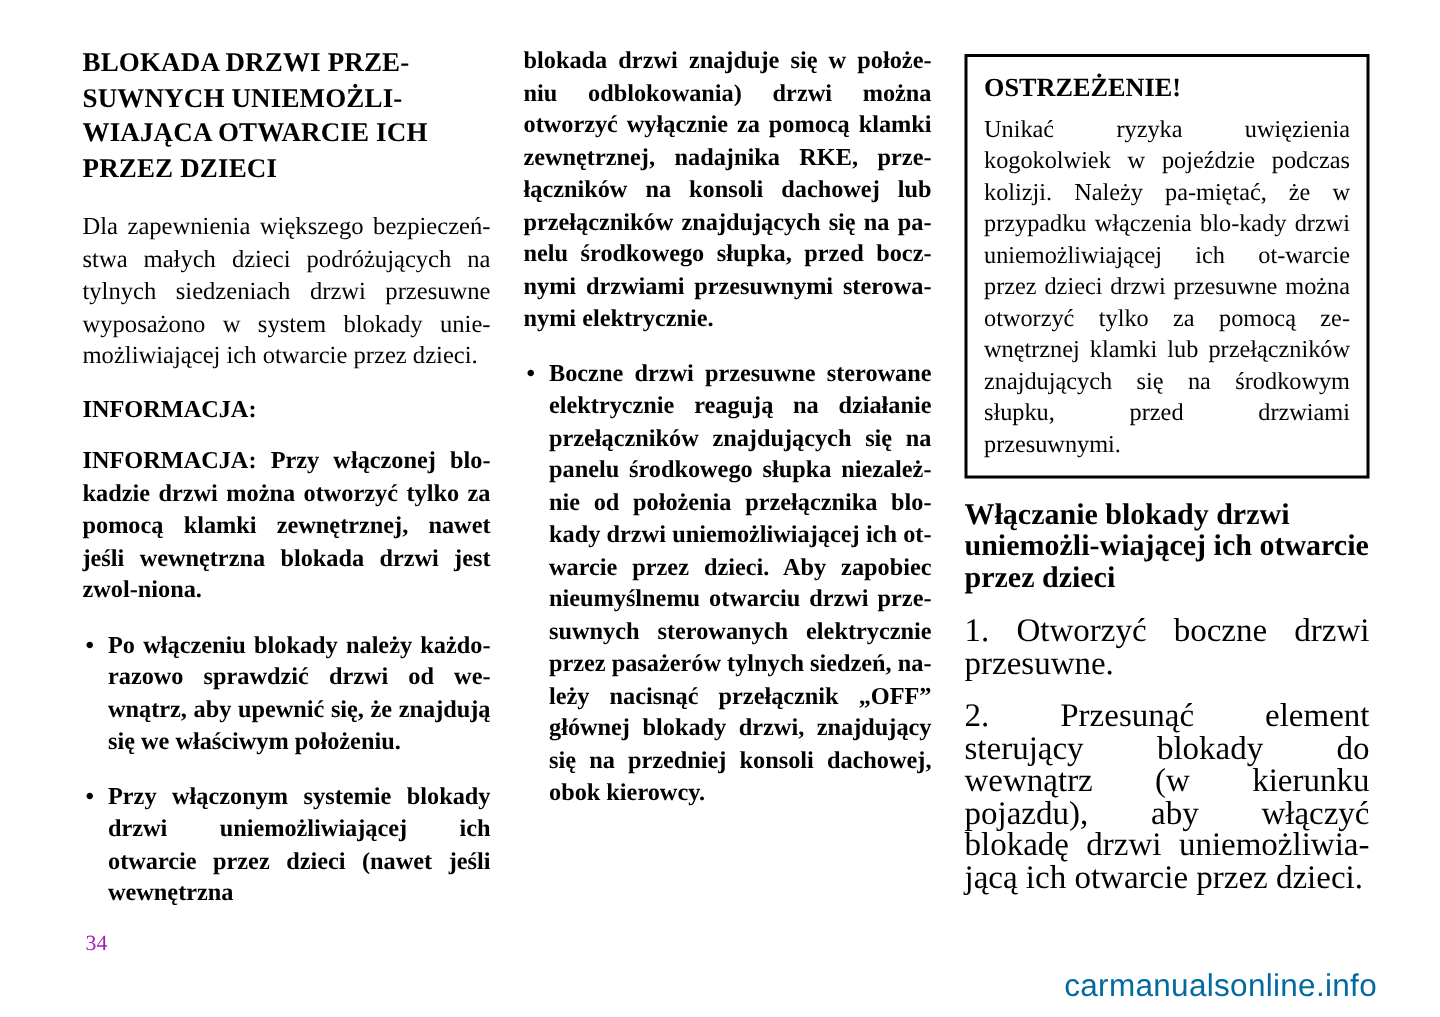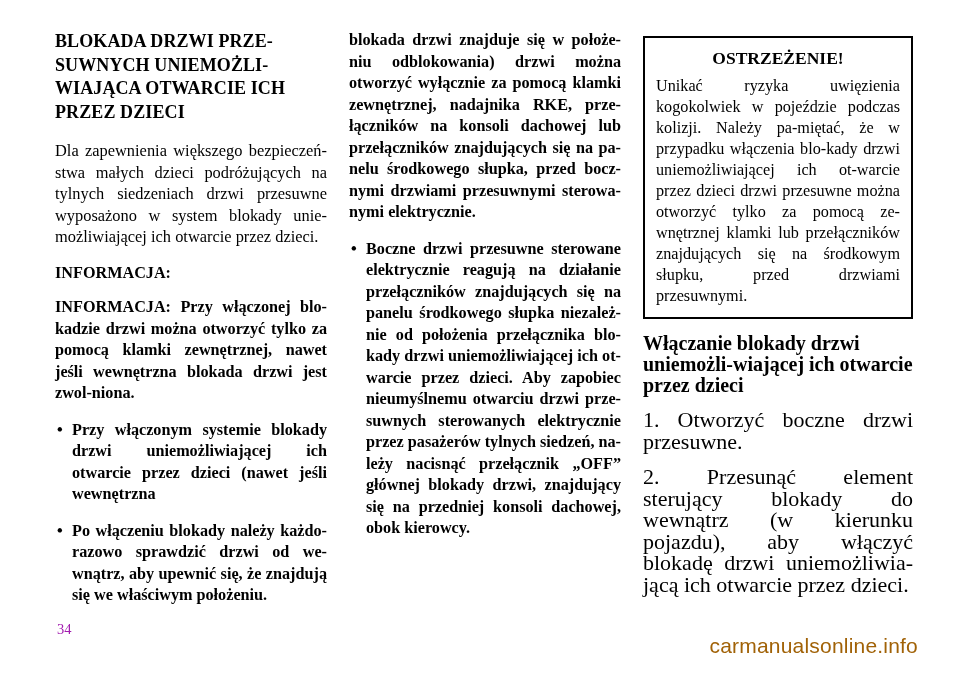--- a/index.html
+++ b/index.html
@@ -89,21 +89,20 @@
     border: 2px solid #000000;
     padding: 9px 11px 10px 11px;
     margin: 6px 0 14px 0;
     box-sizing: border-box;
   }
   .warn-title {
     font-weight: bold;
     font-size: 17.5px;
     line-height: 22px;
     margin: 0 0 7px 0;
-    text-align: center;
   }
   .warn-body {
     font-size: 16.2px;
     line-height: 21px;
     margin: 0;
     text-align: justify;
   }
 
   h2.subhead {
     font-weight: bold;
@@ -131,43 +130,43 @@
     position: absolute;
     left: 57px;
     top: 620px;
     font-size: 14.5px;
     line-height: 18px;
     color: #a21caf;
   }
   .watermark {
     position: absolute;
     right: 42px;
-    bottom: 20px;
+    bottom: 8px;
     font-family: "Liberation Sans", "DejaVu Sans", sans-serif;
     font-size: 21px;
-    color: #a16207;
+    color: #0369a1;
     letter-spacing: 0.2px;
     text-align: center;
   }
 </style>
 </head>
 <body>
 
 <div id="page">
 
   <div class="columns">
 
     <div class="col">
       <h1 class="doc-title">BLOKADA DRZWI PRZE-SUWNYCH UNIEMOŻLI-WIAJĄCA OTWARCIE ICH PRZEZ DZIECI</h1>
       <p class="body-text">Dla zapewnienia większego bezpieczeń-stwa małych dzieci podróżujących na tylnych siedzeniach drzwi przesuwne wyposażono w system blokady unie-możliwiającej ich otwarcie przez dzieci.</p>
       <p class="body-bold tight">INFORMACJA:</p>
       <p class="body-bold">INFORMACJA:  Przy włączonej blo-kadzie drzwi można otworzyć tylko za pomocą klamki zewnętrznej, nawet jeśli wewnętrzna blokada drzwi jest zwol-niona.</p>
       <ul class="bullets">
+        <li>Po włączeniu blokady należy każdo-razowo sprawdzić drzwi od we-wnątrz, aby upewnić się, że znajdują się we właściwym położeniu.</li>
         <li>Przy włączonym systemie blokady drzwi uniemożliwiającej ich otwarcie przez dzieci (nawet jeśli wewnętrzna</li>
-        <li>Po włączeniu blokady należy każdo-razowo sprawdzić drzwi od we-wnątrz, aby upewnić się, że znajdują się we właściwym położeniu.</li>
       </ul>
     </div>
 
     <div class="col">
       <p class="body-bold">blokada drzwi znajduje się w położe-niu odblokowania) drzwi można otworzyć wyłącznie za pomocą klamki zewnętrznej, nadajnika RKE, prze-łączników na konsoli dachowej lub przełączników znajdujących się na pa-nelu środkowego słupka, przed bocz-nymi drzwiami przesuwnymi sterowa-nymi elektrycznie.</p>
       <ul class="bullets">
         <li>Boczne drzwi przesuwne sterowane elektrycznie reagują na działanie przełączników znajdujących się na panelu środkowego słupka niezależ-nie od położenia przełącznika blo-kady drzwi uniemożliwiającej ich ot-warcie przez dzieci. Aby zapobiec nieumyślnemu otwarciu drzwi prze-suwnych sterowanych elektrycznie przez pasażerów tylnych siedzeń, na-leży nacisnąć przełącznik „OFF” głównej blokady drzwi, znajdujący się na przedniej konsoli dachowej, obok kierowcy.</li>
       </ul>
     </div>
 

